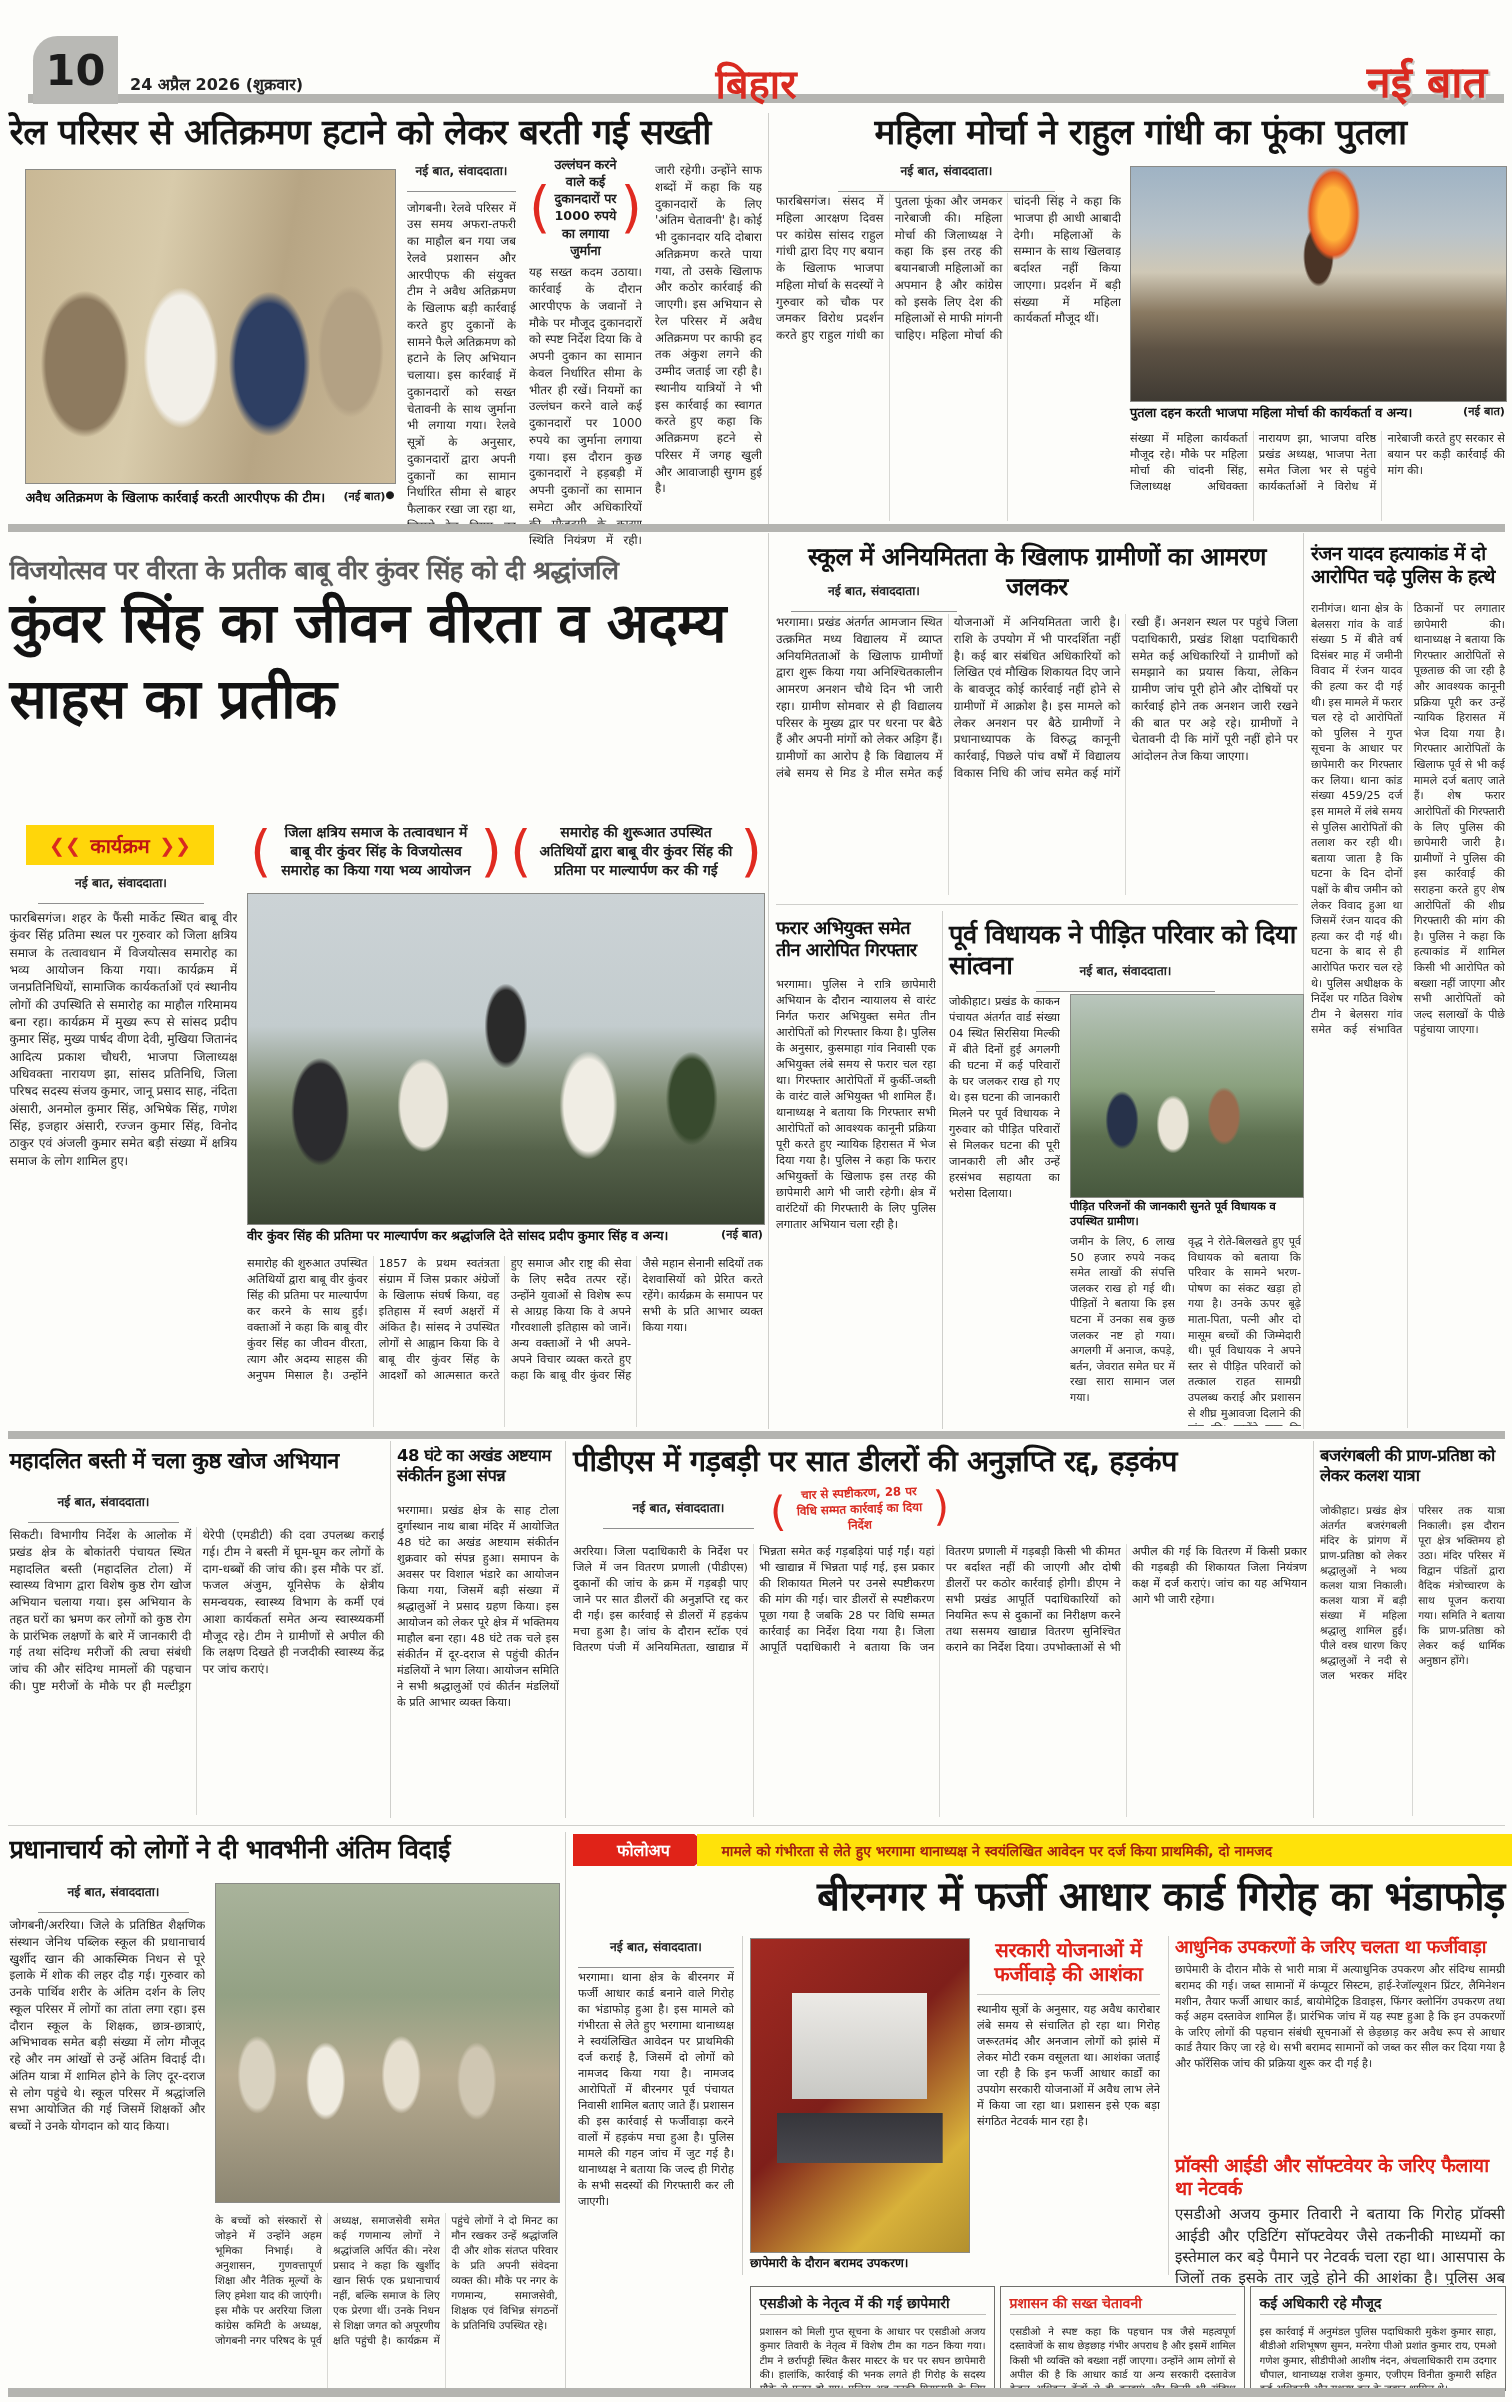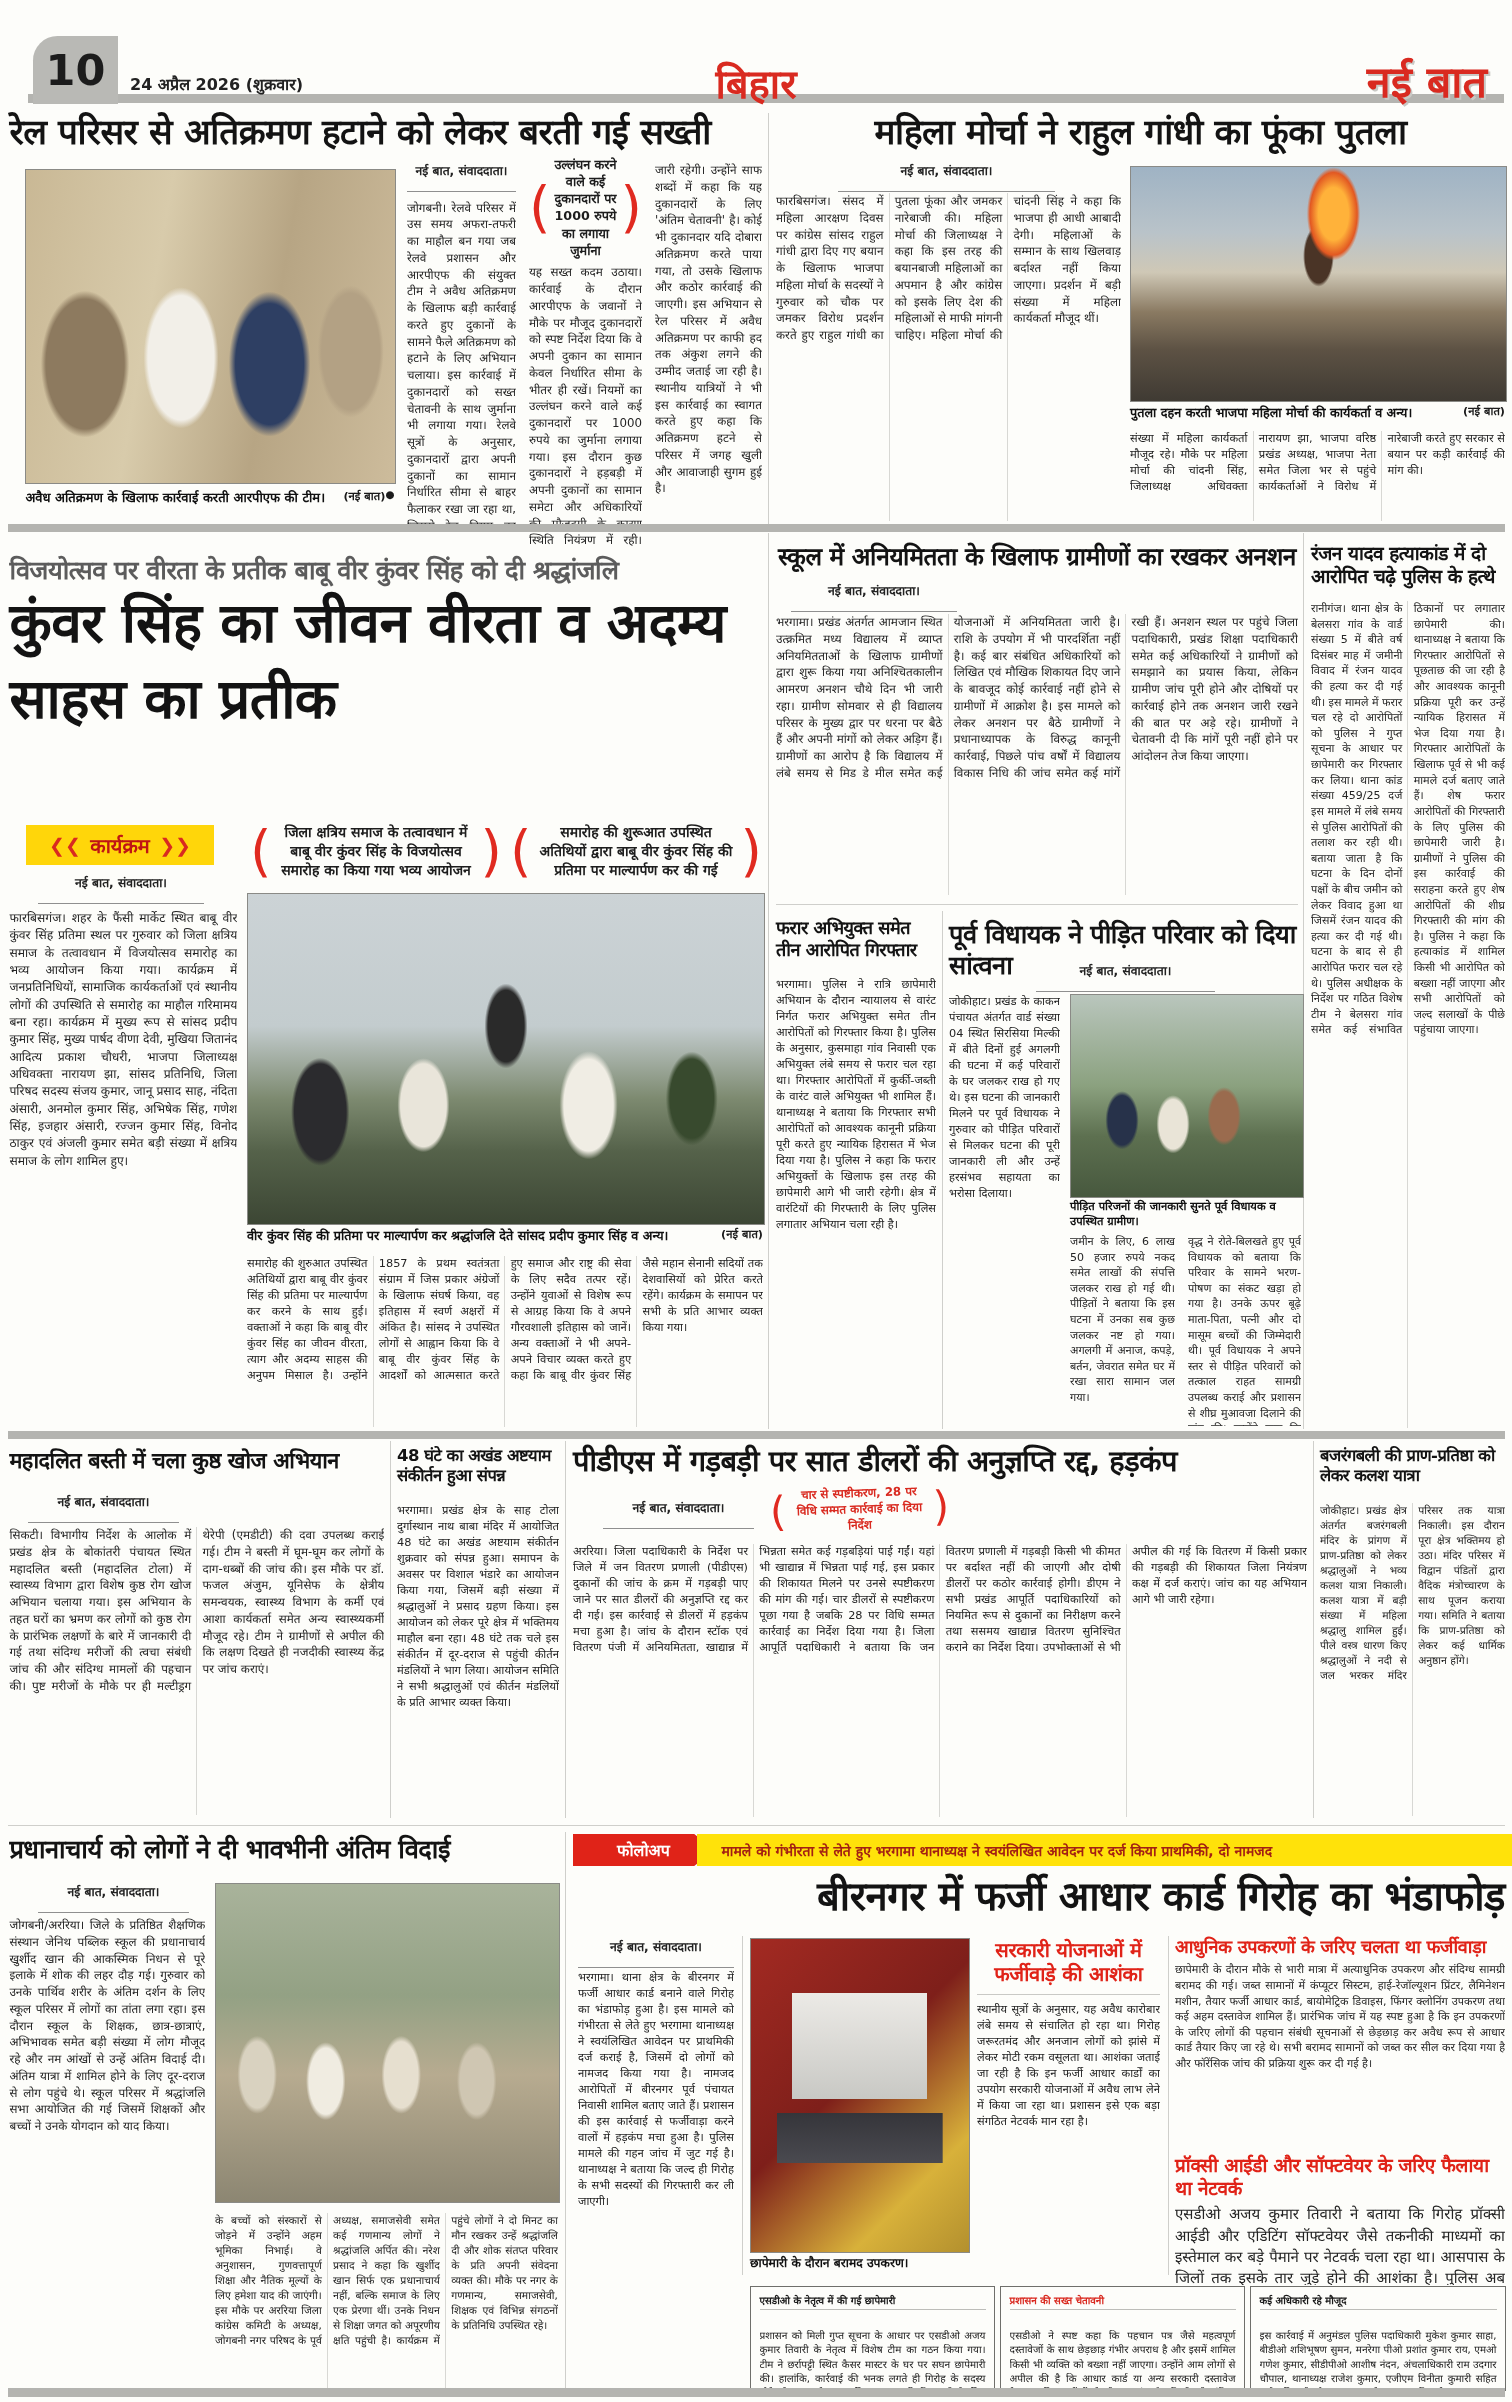--- a/index.html
+++ b/index.html
@@ -22,21 +22,21 @@
   .vrule{background:#cfcfcb;width:0.9px;}
   .hrule{background:#cfcfcb;height:0.9px;}
   .quote{display:flex;align-items:center;gap:3.8px;font-weight:700;color:#1d1d1d;text-align:center;}
   .quote .paren{color:#e02a20;font-weight:400;font-size:55px;line-height:0.85;flex:0 0 auto;}
   .quote .qtext{font-size:14px;line-height:1.35;}
   .tagbox{background:#ffd60a;display:flex;align-items:center;justify-content:center;
           font-weight:700;color:#c01414;position:relative;}
   .chev{color:#d92a20;font-size:19px;font-weight:700;}
   .redhead{color:#e02318;font-weight:700;line-height:1.2;letter-spacing:-0.3px;}
   .box{border:0.9px solid #6f6f6b;padding:5.6px 8.5px;background:#fdfdfa;}
-  .box .bt{font-size:10px;font-weight:700;border-bottom:0.9px solid #bdbdb9;padding-bottom:2.8px;margin-bottom:19px;}
+  .box .bt{font-size:14px;font-weight:700;border-bottom:0.9px solid #bdbdb9;padding-bottom:2.8px;margin-bottom:10px;}
   .box .bb{font-size:10.2px;line-height:1.38;text-align:justify;overflow:hidden;}
   .followtag{background:#e02318;color:#fff;font-weight:700;display:flex;align-items:center;justify-content:center;
              clip-path:polygon(0 0,86% 0,100% 50%,86% 100%,0 100%);}
   .followstrip{background:#ffe20a;color:#a32013;font-weight:700;display:flex;align-items:center;padding-left:24.5px;}
 </style>
 </head>
 <body>
 
 <div class="page">
 
@@ -124,21 +124,21 @@
       radial-gradient(52px 94px at 86% 62%,#384a2e 0 42%,transparent 50%),
       linear-gradient(to bottom,#ccd3d6 0%,#c3ccce 40%,#7d8a70 62%,#55624a 78%,#3c4634 100%);"></div>
   <div class="abs" style="left:247px;top:1226px;width:516px;">
     <span class="caption" style="font-size:12.7px;">वीर कुंवर सिंह की प्रतिमा पर माल्यार्पण कर श्रद्धांजलि देते सांसद प्रदीप कुमार सिंह व अन्य।</span>
     <span style="float:right;font-size:11.3px;" class="credit">(नई बात)</span>
   </div>
   <div class="abs body cols4" style="left:247px;top:1256px;width:516px;height:171px;font-size:11.3px;">समारोह की शुरुआत उपस्थित अतिथियों द्वारा बाबू वीर कुंवर सिंह की प्रतिमा पर माल्यार्पण कर करने के साथ हुई। वक्ताओं ने कहा कि बाबू वीर कुंवर सिंह का जीवन वीरता, त्याग और अदम्य साहस की अनुपम मिसाल है। उन्होंने 1857 के प्रथम स्वतंत्रता संग्राम में जिस प्रकार अंग्रेजों के खिलाफ संघर्ष किया, वह इतिहास में स्वर्ण अक्षरों में अंकित है। सांसद ने उपस्थित लोगों से आह्वान किया कि वे बाबू वीर कुंवर सिंह के आदर्शों को आत्मसात करते हुए समाज और राष्ट्र की सेवा के लिए सदैव तत्पर रहें। उन्होंने युवाओं से विशेष रूप से आग्रह किया कि वे अपने गौरवशाली इतिहास को जानें। अन्य वक्ताओं ने भी अपने-अपने विचार व्यक्त करते हुए कहा कि बाबू वीर कुंवर सिंह जैसे महान सेनानी सदियों तक देशवासियों को प्रेरित करते रहेंगे। कार्यक्रम के समापन पर सभी के प्रति आभार व्यक्त किया गया।</div>
 
   <div class="abs vrule" style="left:768px;top:533px;height:896px;"></div>
 
-  <div class="abs hl" style="left:776px;top:542px;width:522px;font-size:24.5px;text-align:center;">स्कूल में अनियमितता के खिलाफ ग्रामीणों का रखकर अनशन</div>
+  <div class="abs hl" style="left:776px;top:542px;width:522px;font-size:24.5px;text-align:center;">स्कूल में अनियमितता के खिलाफ ग्रामीणों का आमरण जलकर</div>
   <div class="abs" style="left:791px;top:582px;width:166px;">
     <div class="byline">नई बात, संवाददाता।</div>
   </div>
   <div class="abs body cols3" style="left:776px;top:614px;width:522px;height:281px;">भरगामा। प्रखंड अंतर्गत आमजान स्थित उत्क्रमित मध्य विद्यालय में व्याप्त अनियमितताओं के खिलाफ ग्रामीणों द्वारा शुरू किया गया अनिश्चितकालीन आमरण अनशन चौथे दिन भी जारी रहा। ग्रामीण सोमवार से ही विद्यालय परिसर के मुख्य द्वार पर धरना पर बैठे हैं और अपनी मांगों को लेकर अड़िग हैं। ग्रामीणों का आरोप है कि विद्यालय में लंबे समय से मिड डे मील समेत कई योजनाओं में अनियमितता जारी है। राशि के उपयोग में भी पारदर्शिता नहीं है। कई बार संबंधित अधिकारियों को लिखित एवं मौखिक शिकायत दिए जाने के बावजूद कोई कार्रवाई नहीं होने से ग्रामीणों में आक्रोश है। इस मामले को लेकर अनशन पर बैठे ग्रामीणों ने प्रधानाध्यापक के विरुद्ध कानूनी कार्रवाई, पिछले पांच वर्षों में विद्यालय विकास निधि की जांच समेत कई मांगें रखी हैं। अनशन स्थल पर पहुंचे जिला पदाधिकारी, प्रखंड शिक्षा पदाधिकारी समेत कई अधिकारियों ने ग्रामीणों को समझाने का प्रयास किया, लेकिन ग्रामीण जांच पूरी होने और दोषियों पर कार्रवाई होने तक अनशन जारी रखने की बात पर अड़े रहे। ग्रामीणों ने चेतावनी दी कि मांगें पूरी नहीं होने पर आंदोलन तेज किया जाएगा।</div>
   <div class="abs hrule" style="left:776px;top:904px;width:522px;"></div>
 
   <div class="abs vrule" style="left:1303px;top:533px;height:896px;"></div>
 
   <div class="abs hl" style="left:1311px;top:542px;width:194px;font-size:19px;">रंजन यादव हत्याकांड में दो आरोपित चढ़े पुलिस के हत्थे</div>
   <div class="abs body cols2" style="left:1311px;top:601px;width:194px;height:827px;font-size:11px;">रानीगंज। थाना क्षेत्र के बेलसरा गांव के वार्ड संख्या 5 में बीते वर्ष दिसंबर माह में जमीनी विवाद में रंजन यादव की हत्या कर दी गई थी। इस मामले में फरार चल रहे दो आरोपितों को पुलिस ने गुप्त सूचना के आधार पर छापेमारी कर गिरफ्तार कर लिया। थाना कांड संख्या 459/25 दर्ज इस मामले में लंबे समय से पुलिस आरोपितों की तलाश कर रही थी। बताया जाता है कि घटना के दिन दोनों पक्षों के बीच जमीन को लेकर विवाद हुआ था जिसमें रंजन यादव की हत्या कर दी गई थी। घटना के बाद से ही आरोपित फरार चल रहे थे। पुलिस अधीक्षक के निर्देश पर गठित विशेष टीम ने बेलसरा गांव समेत कई संभावित ठिकानों पर लगातार छापेमारी की। थानाध्यक्ष ने बताया कि गिरफ्तार आरोपितों से पूछताछ की जा रही है और आवश्यक कानूनी प्रक्रिया पूरी कर उन्हें न्यायिक हिरासत में भेज दिया गया है। गिरफ्तार आरोपितों के खिलाफ पूर्व से भी कई मामले दर्ज बताए जाते हैं। शेष फरार आरोपितों की गिरफ्तारी के लिए पुलिस की छापेमारी जारी है। ग्रामीणों ने पुलिस की इस कार्रवाई की सराहना करते हुए शेष आरोपितों की शीघ्र गिरफ्तारी की मांग की है। पुलिस ने कहा कि हत्याकांड में शामिल किसी भी आरोपित को बख्शा नहीं जाएगा और सभी आरोपितों को जल्द सलाखों के पीछे पहुंचाया जाएगा।</div>

